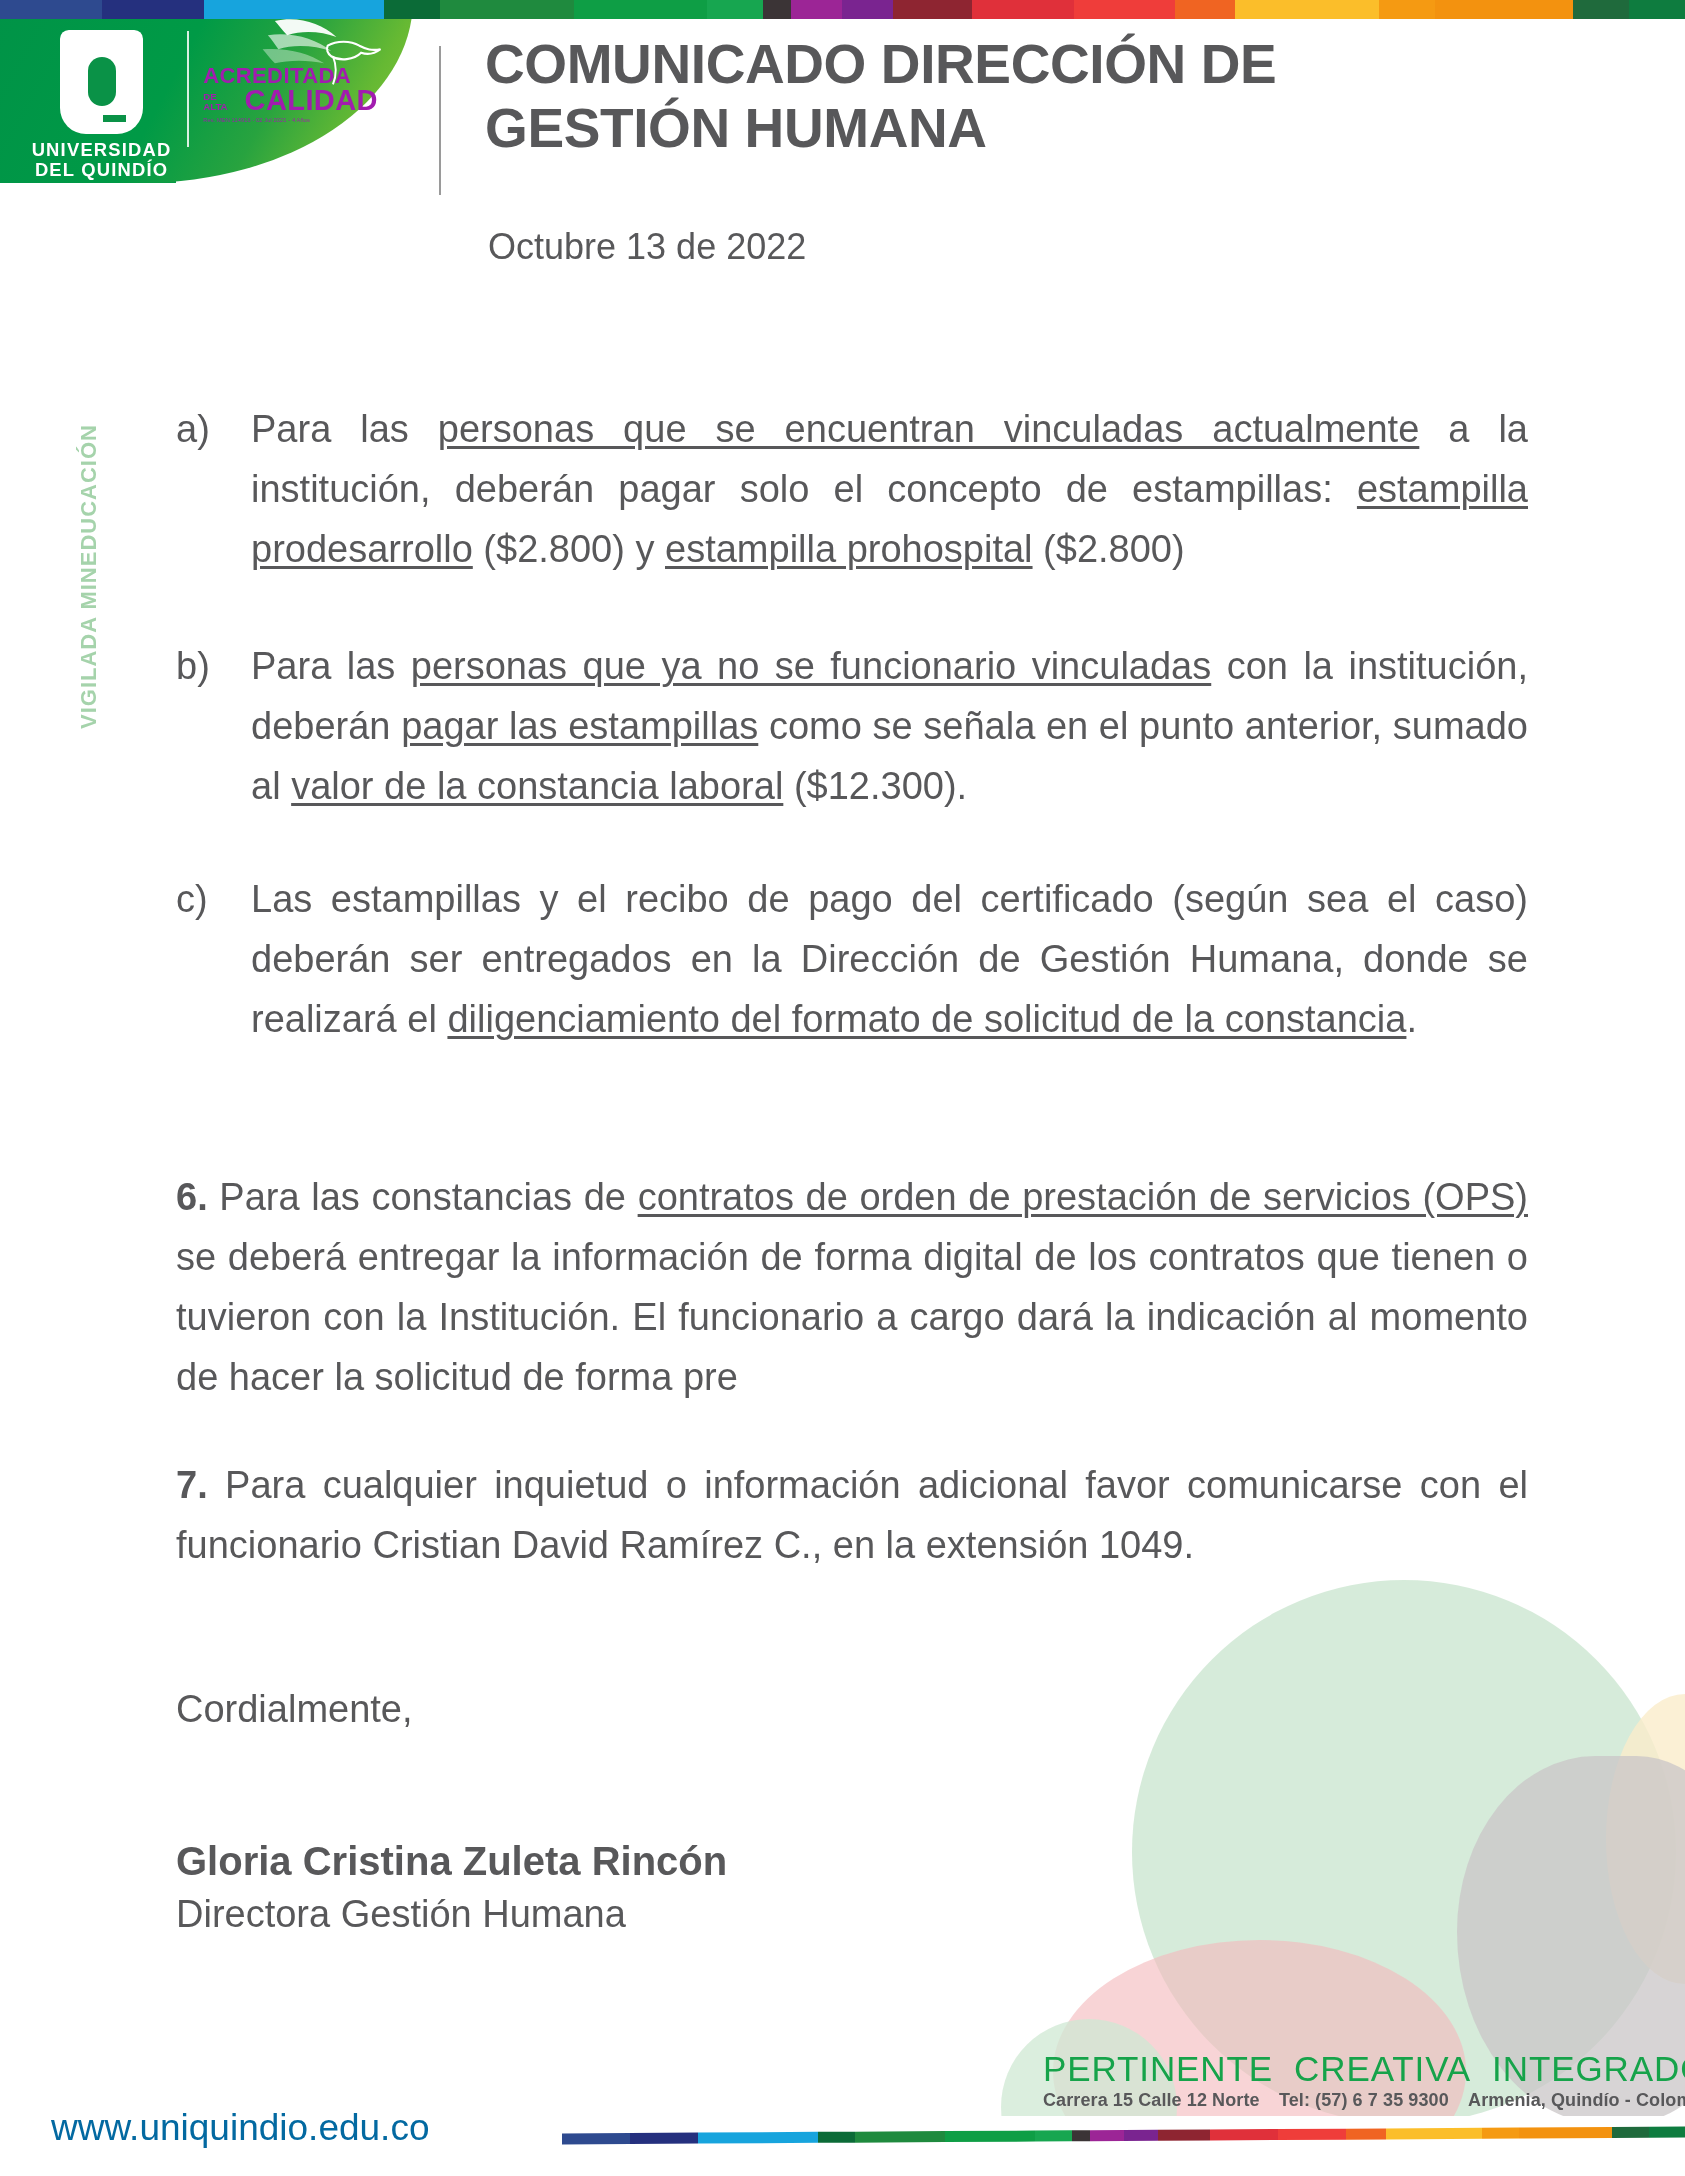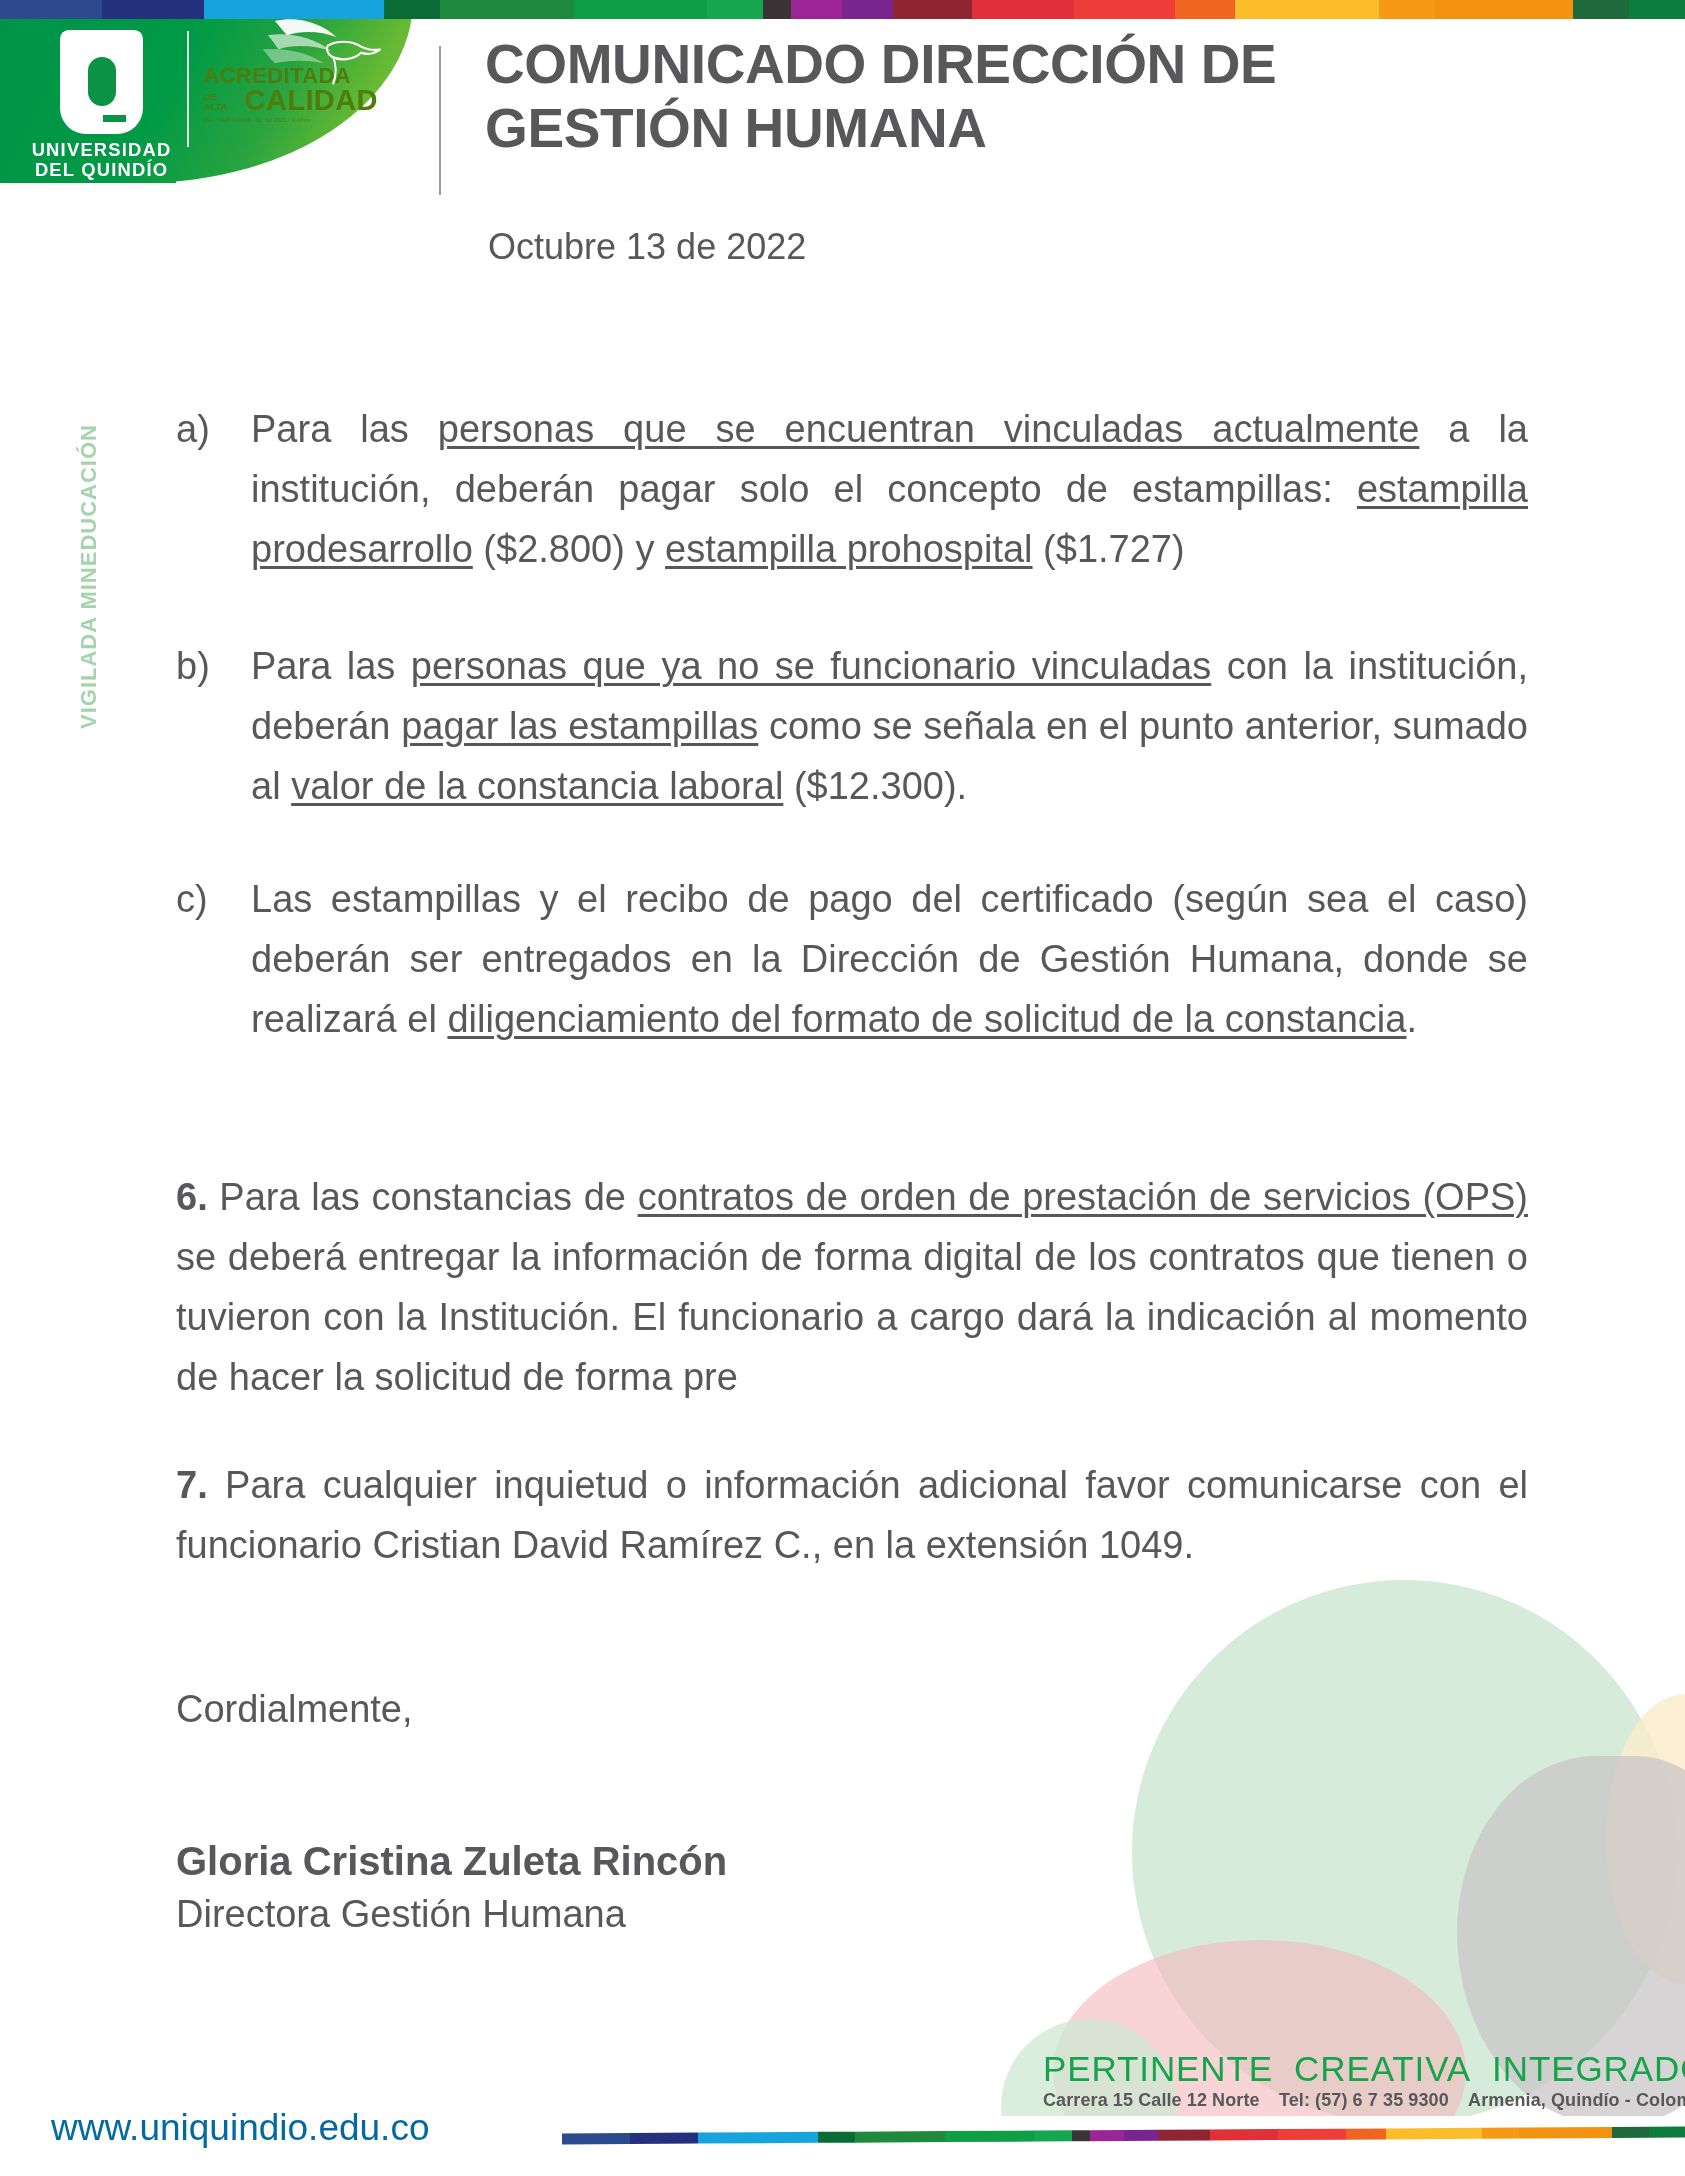--- a/index.html
+++ b/index.html
@@ -103,21 +103,21 @@
     width: 1.8px;
     height: 116px;
     background: #ffffff;
     opacity: .85;
     margin: 5.3px 14px 0 8.8px;
   }
   .acred {
     position: relative;
     width: 184px;
     padding-top: 39px;
-    color: #4d7c0f;
+    color: #a21caf;
   }
   .acred .bird {
     position: absolute;
     top: -12.3px;
     left: 49px;
     width: 132px;
     height: 81px;
   }
   .acred-row { display: flex; align-items: flex-end; }
   .acred-w1 {
@@ -427,21 +427,21 @@
 </div>
 
 <div class="blob blob-green"></div>
 <div class="blob blob-cream"></div>
 <div class="blob blob-gray"></div>
 <div class="blob blob-pink"></div>
 <div class="blob blob-green2"></div>
 <div class="blob-mask"></div>
 
 <div class="body-wrap" id="body-wrap">
-    <div class="para lettered" style="top: 399px;"><span class="marker">a)</span><span>Para las </span><u>personas que se encuentran vinculadas actualmente</u><span> a la institución, deberán pagar solo el concepto de estampillas: </span><u>estampilla prodesarrollo</u><span> ($2.800) y </span><u>estampilla prohospital</u><span> ($1.727)</span></div>
+    <div class="para lettered" style="top: 399px;"><span class="marker">a)</span><span>Para las </span><u>personas que se encuentran vinculadas actualmente</u><span> a la institución, deberán pagar solo el concepto de estampillas: </span><u>estampilla prodesarrollo</u><span> ($2.800) y </span><u>estampilla prohospital</u><span> ($2.800)</span></div>
     <div class="para lettered" style="top: 636px;"><span class="marker">b)</span><span>Para las </span><u>personas que ya no se funcionario vinculadas</u><span> con la institución, deberán </span><u>pagar las estampillas</u><span> como se señala en el punto anterior, sumado al </span><u>valor de la constancia laboral</u><span> ($12.300).</span></div>
     <div class="para lettered" style="top: 869px;"><span class="marker">c)</span><span>Las estampillas y el recibo de pago del certificado (según sea el caso) deberán ser entregados en la Dirección de Gestión Humana, donde se realizará el </span><u>diligenciamiento del formato de solicitud de la constancia</u><span>.</span></div>
     <div class="para" style="top: 1167px;"><b>6.</b><span> Para las constancias de </span><u>contratos de orden de prestación de servicios (OPS)</u><span> se deberá entregar la información de forma digital de los contratos que tienen o tuvieron con la Institución. El funcionario a cargo dará la indicación al momento de hacer la solicitud de forma pre</span></div>
     <div class="para" style="top: 1455px;"><b>7.</b><span> Para cualquier inquietud o información adicional favor comunicarse con el funcionario Cristian David Ramírez C., en la extensión 1049.</span></div>
   </div>
 
 <div class="sign-hello" style="top:1688px">Cordialmente,</div>
 <div class="sign-name" style="top:1839px">Gloria Cristina Zuleta Rincón</div>
 <div class="sign-role" style="top:1893px">Directora Gestión Humana</div>
 

